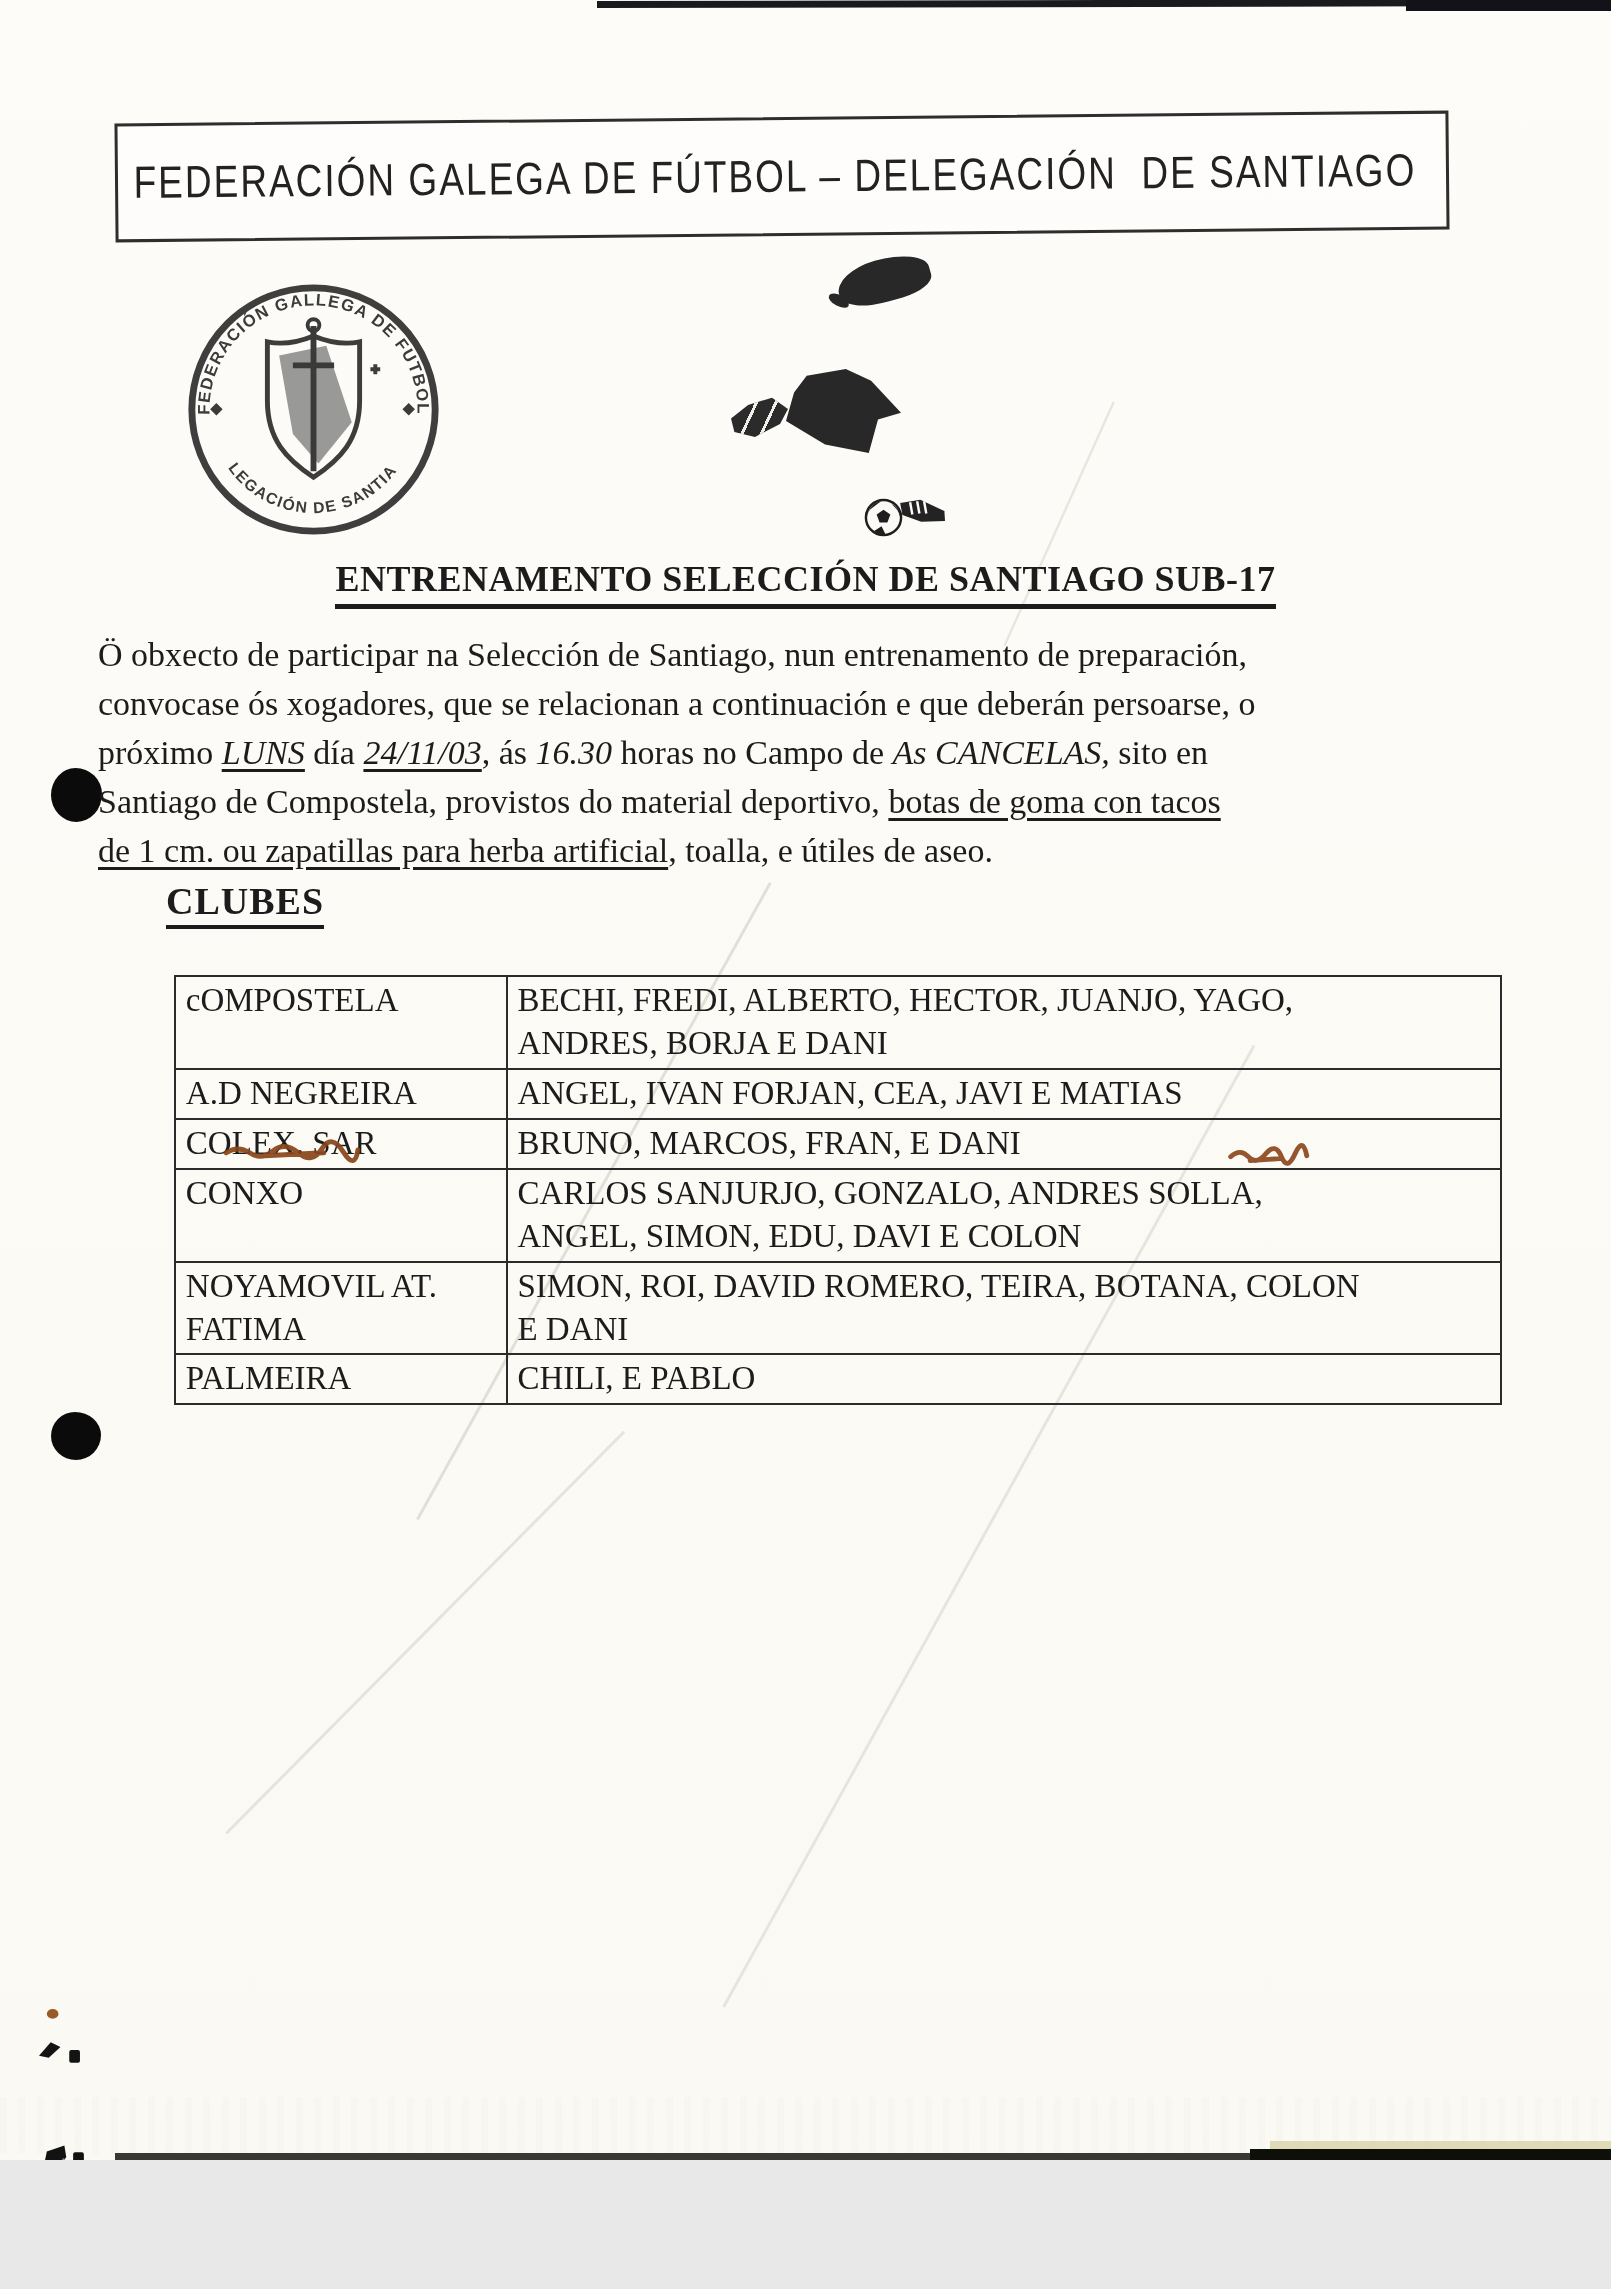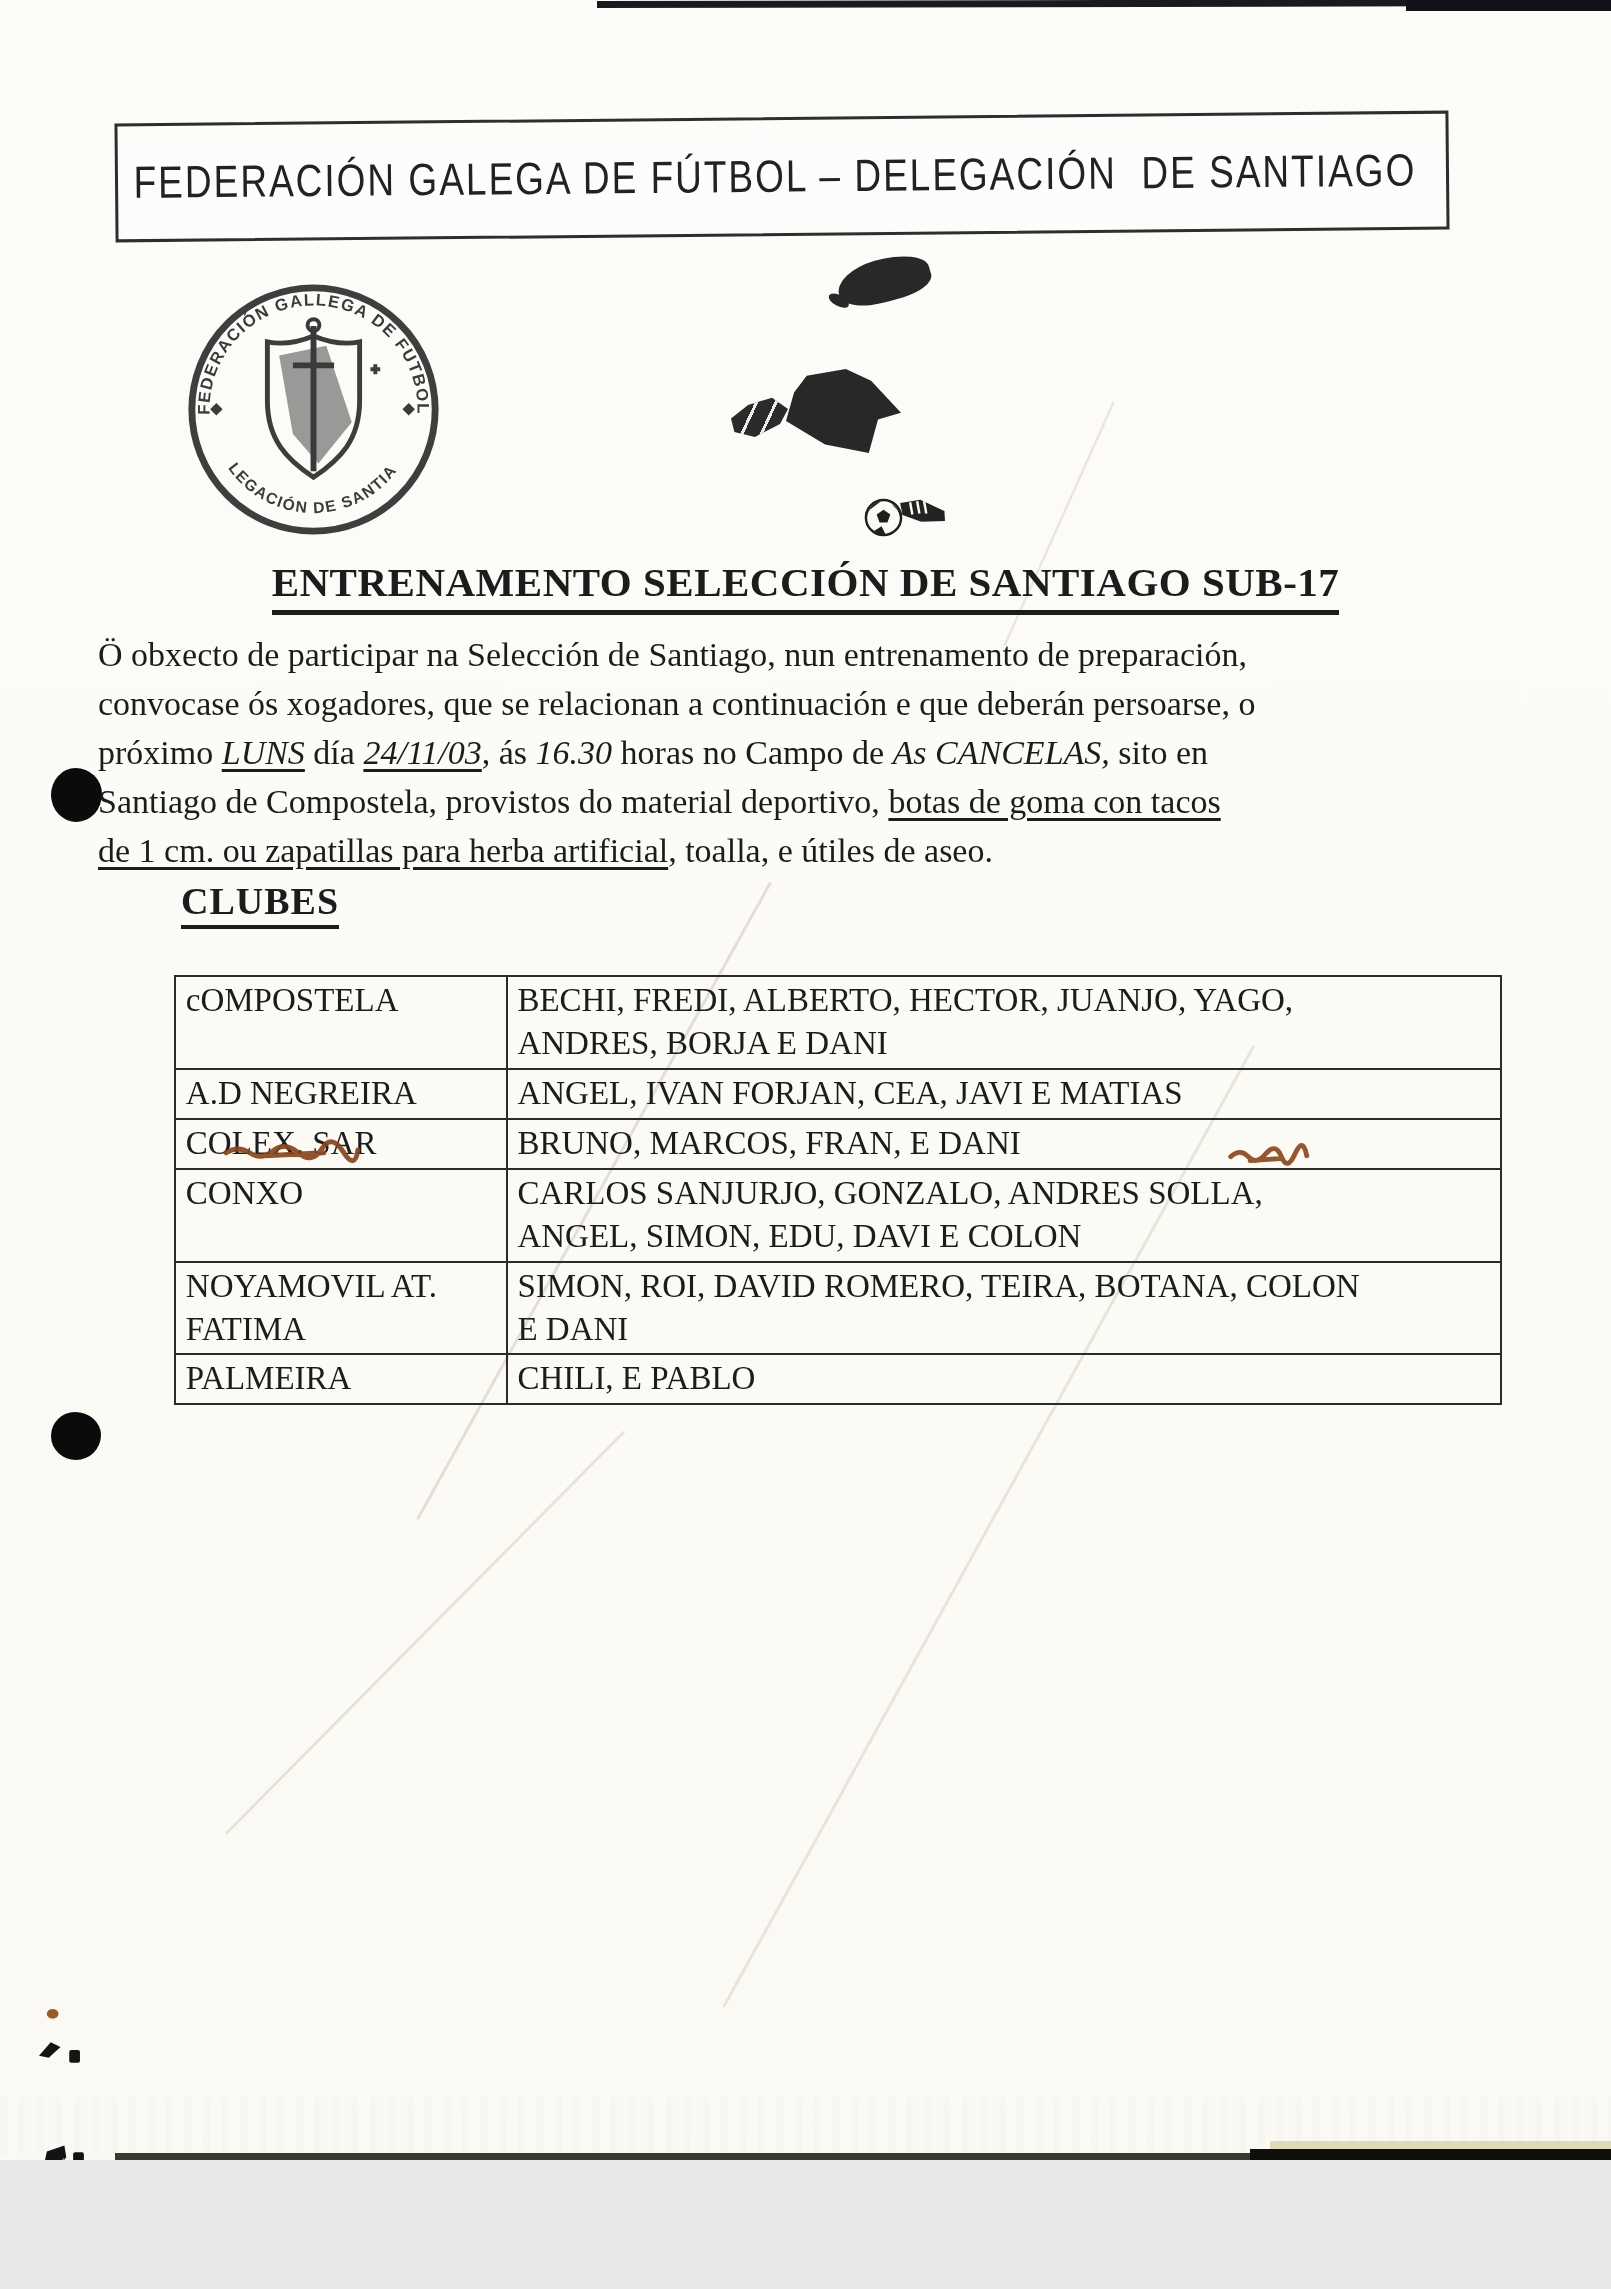--- a/index.html
+++ b/index.html
@@ -43,31 +43,31 @@
     clip-path:polygon(18% 8%, 52% 0, 74% 14%, 100% 52%, 80% 60%, 72% 100%, 34% 90%, 0 62%, 7% 28%);}
   .frag.boot-left{left:731px; top:396px; width:57px; height:41px;
     clip-path:polygon(0 55%, 30% 22%, 72% 4%, 100% 32%, 86% 68%, 42% 100%, 6% 88%);
     background:
       repeating-linear-gradient(115deg, transparent 0 6.8px, rgba(250,250,245,.95) 6.8px 9.8px, transparent 9.8px 17.6px),
       #2b2b2b;}
   .ball-boot{position:absolute; left:862px; top:492px; width:86px; height:55px;}
   
   .doc-title{position:absolute; left:0; top:558px; width:1611px; text-align:center;}
   .doc-title span{
-    display:inline-block; font-weight:bold; font-size:41px; letter-spacing:0.5px;
+    display:inline-block; font-weight:bold; font-size:36px; letter-spacing:0.5px;
     border-bottom:5.9px solid #1c1c1c; padding-bottom:3.9px;
   }
   .intro{position:absolute; left:98px; top:630px; width:1424px; font-size:34px; line-height:49px;}
   .intro-line{white-space:nowrap;}
   .intro .b{font-weight:normal;text-align:right;} .intro .i{font-style:italic;}
   .intro .u{text-decoration:underline; text-decoration-thickness:2.9px; text-underline-offset:4.9px;}
   
   .col-head{position:absolute; top:879px; font-weight:bold; font-size:38px;
     border-bottom:4.9px solid #1c1c1c; padding-bottom:2px; letter-spacing:1px;}
-  .col-head.clubs{left:181px;}
+  .col-head.clubs{left:166px;}
   .col-head.players{left:767px;}
   
   table.roster{position:absolute; left:174px; top:975px; width:1328px;
     border-collapse:collapse; font-size:33px;}
   table.roster td{
     border:2.9px solid #2b2b2b; vertical-align:top;
     padding:2px 9.8px 2.9px 9.8px; line-height:43px; white-space:pre-wrap;
   }
   table.roster td.club{width:310px;}
   

